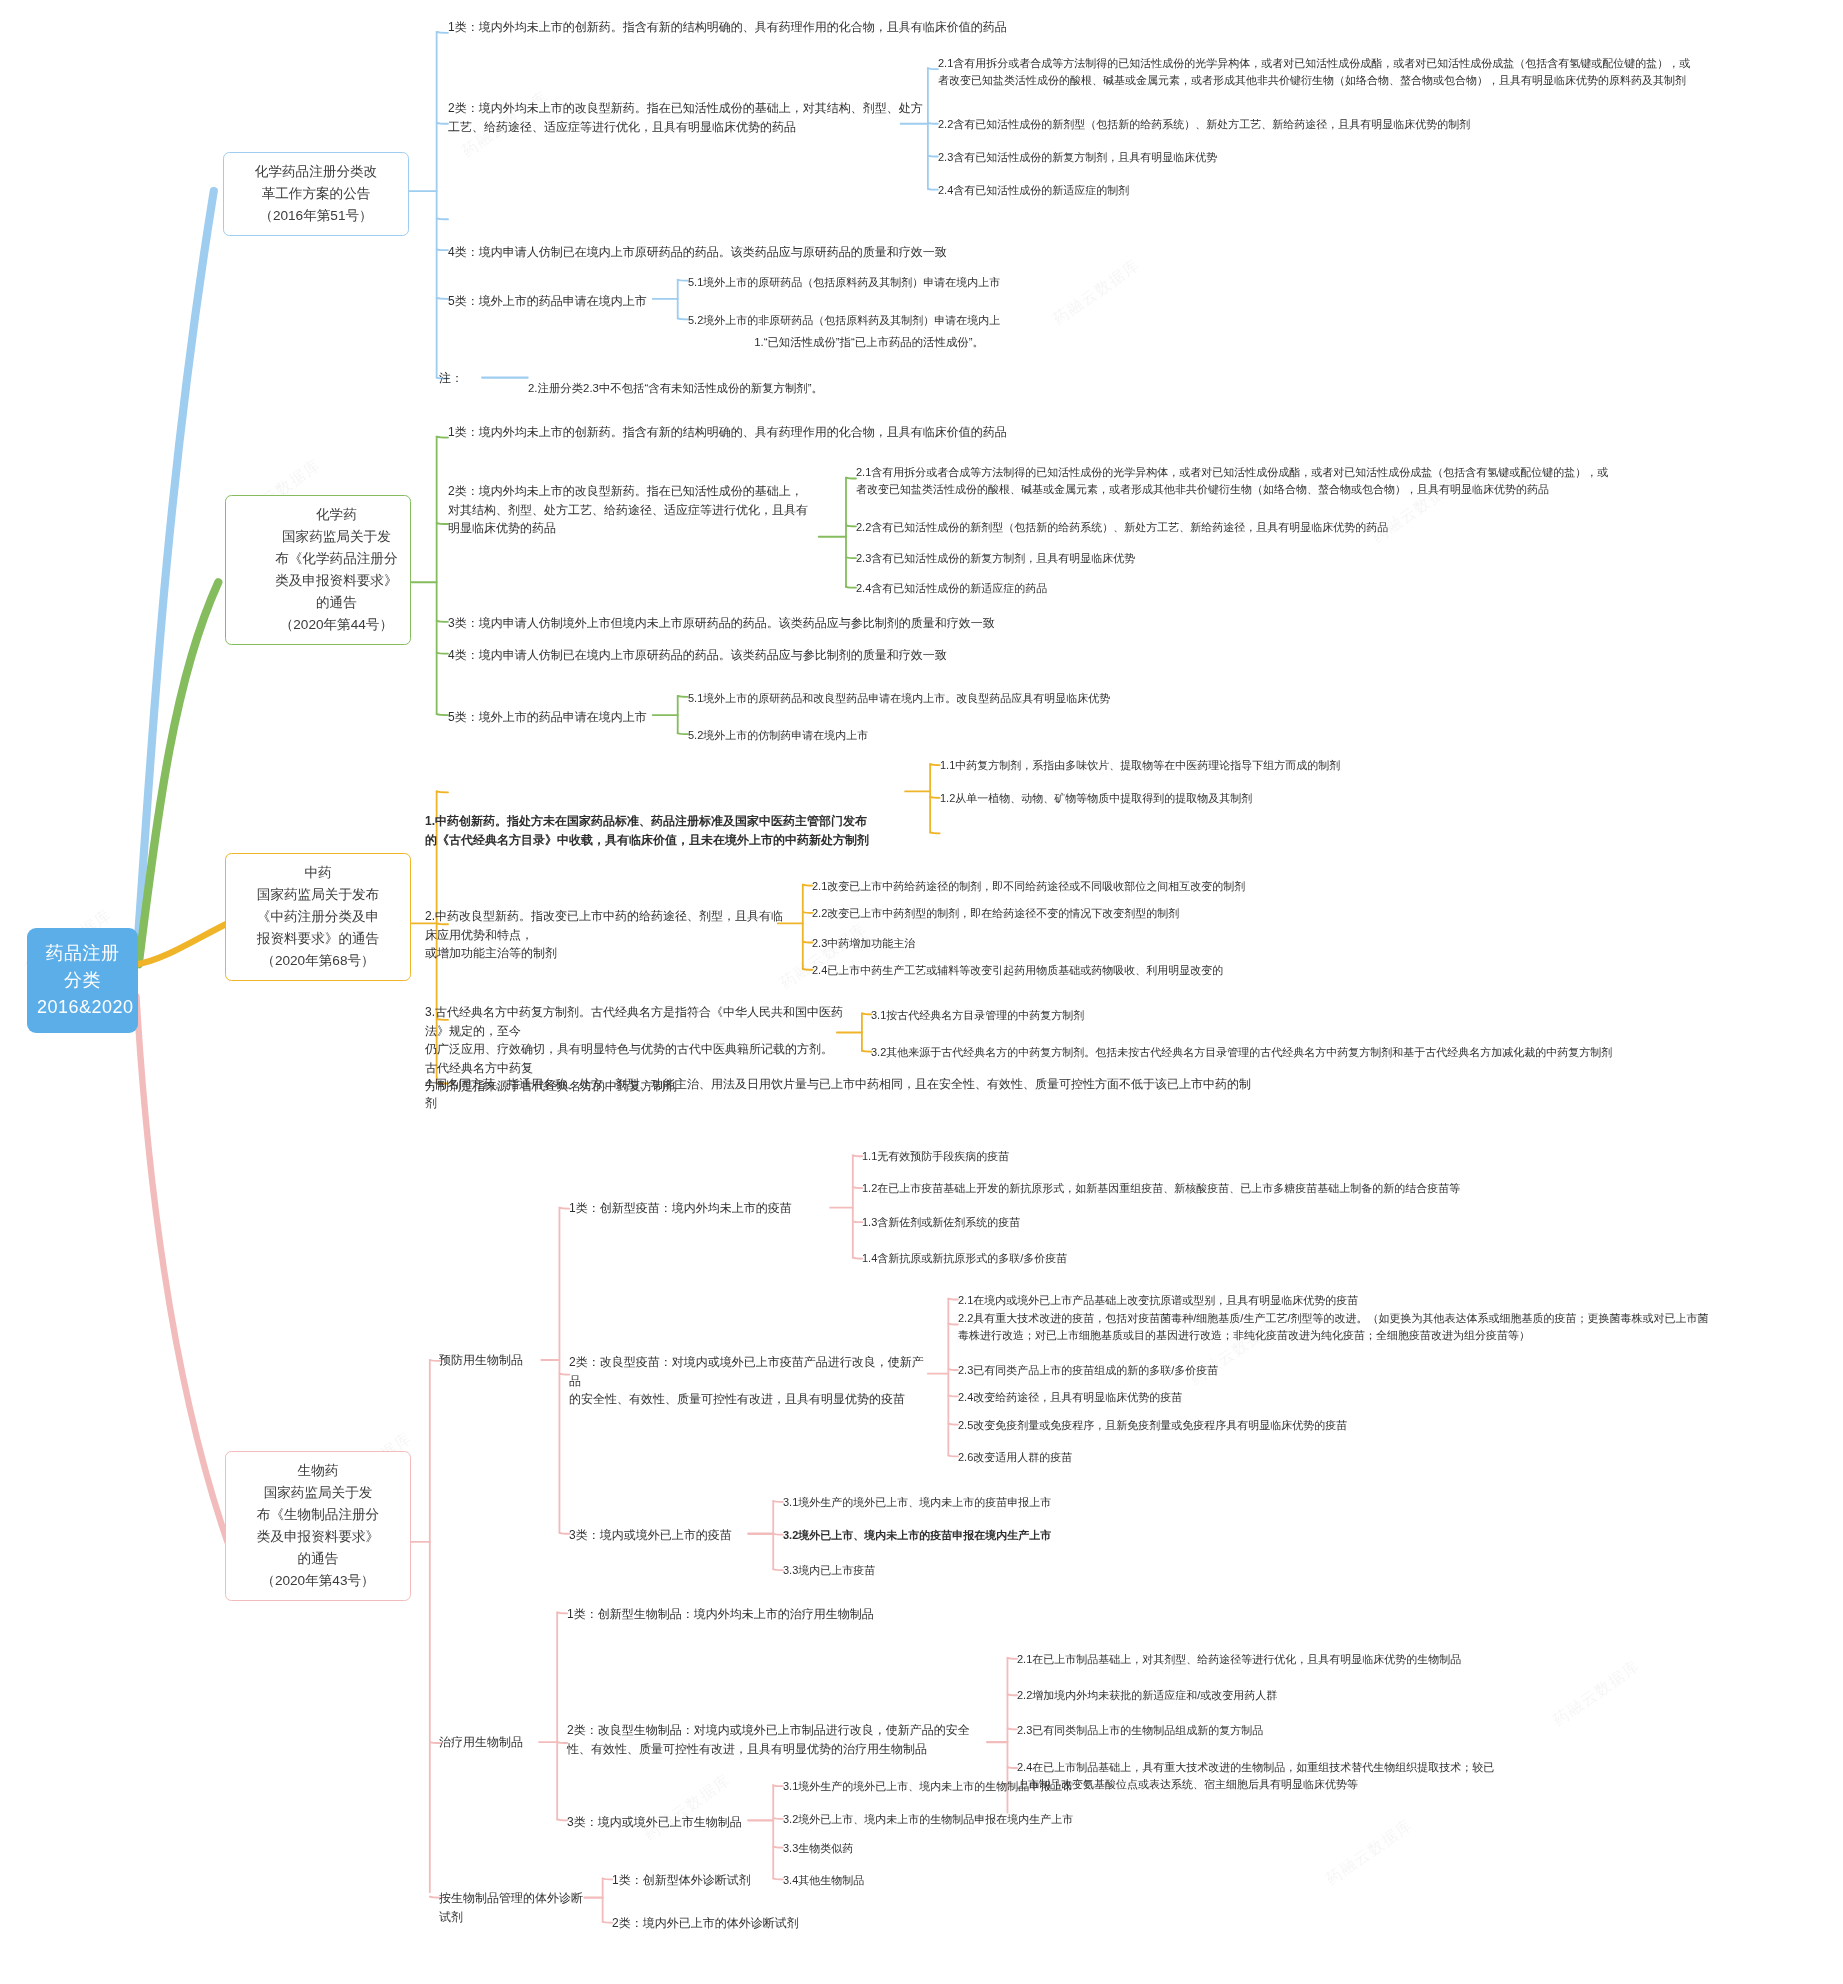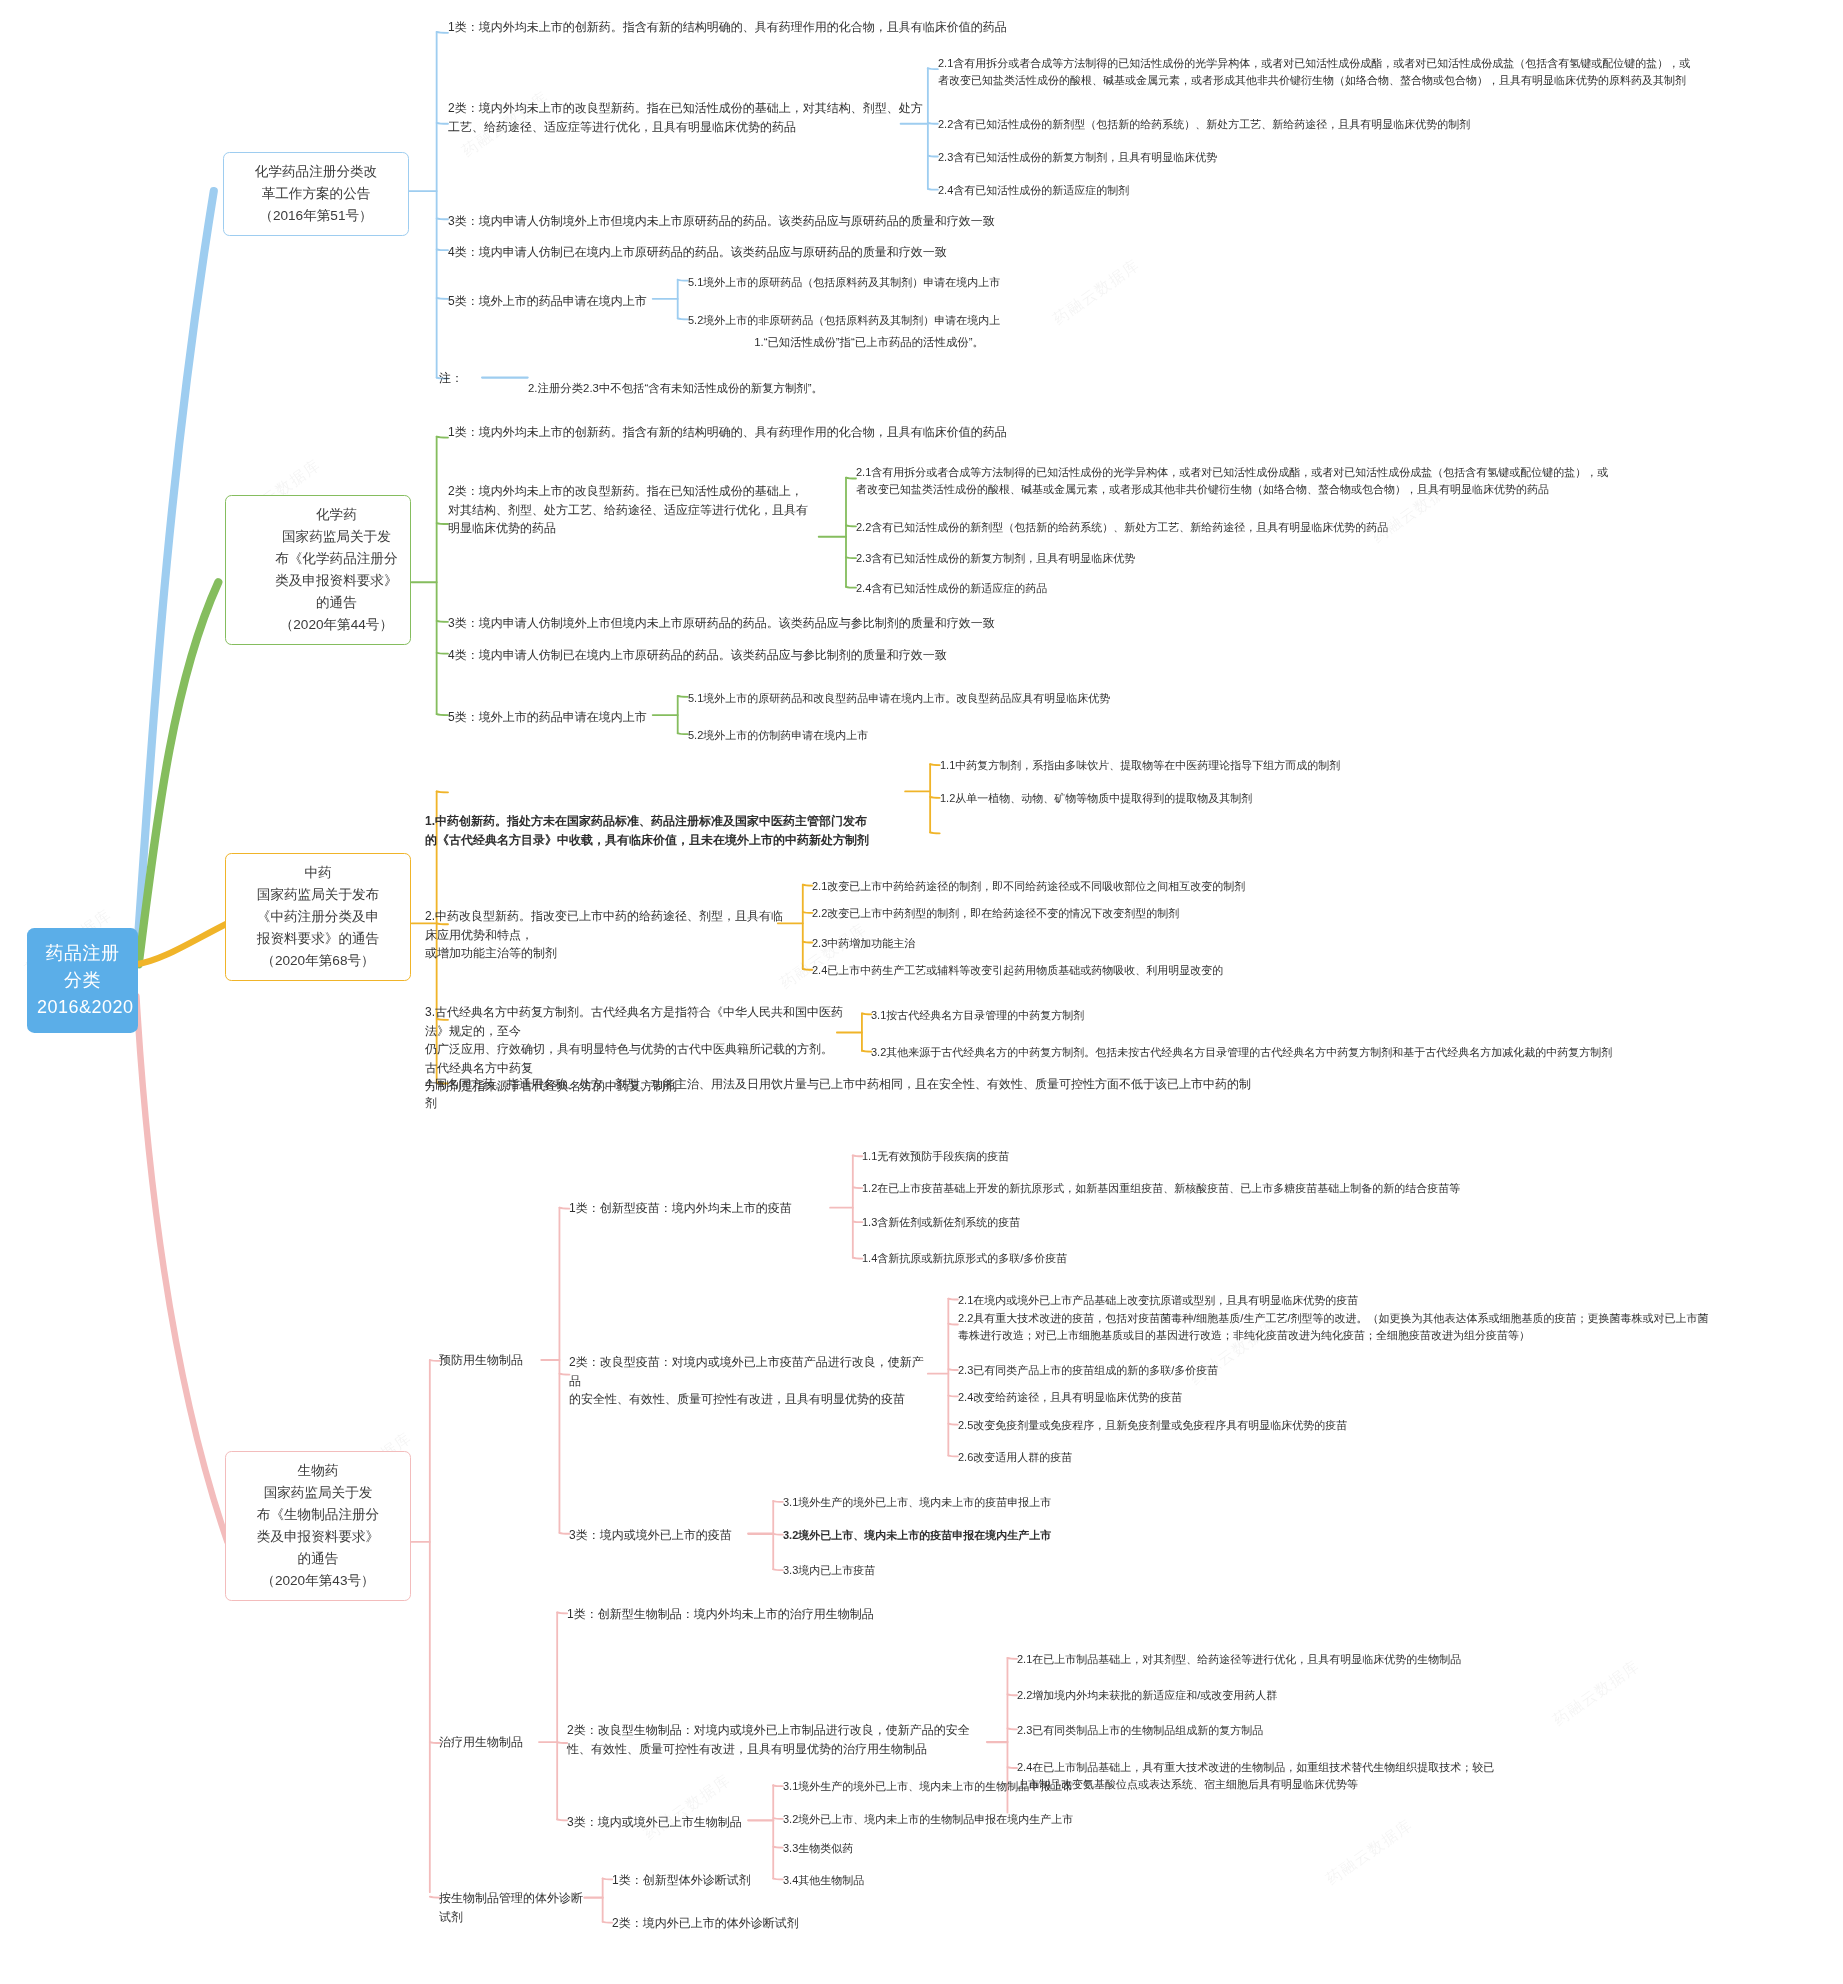--- a/index.html
+++ b/index.html
@@ -218,38 +218,37 @@
   <div class="wm" style="left:1046px; top:282px;">药融云数据库</div>
   <div class="wm" style="left:1365px; top:500px;">药融云数据库</div>
   <div class="wm" style="left:227px;  top:482px;">药融云数据库</div>
   <div class="wm" style="left:773px; top:946px;">药融云数据库</div>
   <div class="wm" style="left:318px;  top:1455px;">药融云数据库</div>
   <div class="wm" style="left:1183px; top:1342px;">药融云数据库</div>
   <div class="wm" style="left:1546px; top:1683px;">药融云数据库</div>
   <div class="wm" style="left:637px; top:1797px;">药融云数据库</div>
   <div class="wm" style="left:1319px; top:1842px;">药融云数据库</div>
 
-  <div class="node root" style="left:27px; top:928px; width:111px;">药品注册分类
+  <div class="node root" style="left:27px; top:928px; width:111px;border-radius:9px;">药品注册分类
 2016&amp;2020</div>
 
   <div class="node l1 blue" style="left:223px; top:152px; width:186px;">化学药品注册分类改
 革工作方案的公告
 （2016年第51号）</div>
 
   <div class="node l2" style="left:448px; top:18px; width:978px;">1类：境内外均未上市的创新药。指含有新的结构明确的、具有药理作用的化合物，且具有临床价值的药品</div>
 
   <div class="node l2" style="left:448px; top:99px; width:491px;">2类：境内外均未上市的改良型新药。指在已知活性成份的基础上，对其结构、剂型、处方
 工艺、给药途径、适应症等进行优化，且具有明显临床优势的药品</div>
   <div class="node l3" style="left:938px; top:55px; width:891px;">2.1含有用拆分或者合成等方法制得的已知活性成份的光学异构体，或者对已知活性成份成酯，或者对已知活性成份成盐（包括含有氢键或配位键的盐），或
 者改变已知盐类活性成份的酸根、碱基或金属元素，或者形成其他非共价键衍生物（如络合物、螯合物或包合物），且具有明显临床优势的原料药及其制剂</div>
   <div class="node l3" style="left:938px; top:116px; width:773px;">2.2含有已知活性成份的新剂型（包括新的给药系统）、新处方工艺、新给药途径，且具有明显临床优势的制剂</div>
   <div class="node l3" style="left:938px; top:149px; width:773px;">2.3含有已知活性成份的新复方制剂，且具有明显临床优势</div>
   <div class="node l3" style="left:938px; top:182px; width:773px;">2.4含有已知活性成份的新适应症的制剂</div>
 
-  <div class="node l2" style="left:448px; top:212px; width:955px;">3类：境内申请人仿制境外上市但境内未上市原研药品的药品。该类药品应与原研药品的质量和疗效一致</div>
   <div class="node l2" style="left:448px; top:243px; width:955px;">4类：境内申请人仿制已在境内上市原研药品的药品。该类药品应与原研药品的质量和疗效一致</div>
 
   <div class="node l2" style="left:448px; top:292px; width:214px;">5类：境外上市的药品申请在境内上市</div>
   <div class="node l3" style="left:688px; top:274px; width:637px;">5.1境外上市的原研药品（包括原料药及其制剂）申请在境内上市</div>
   <div class="node l3" style="left:688px; top:312px; width:637px;">5.2境外上市的非原研药品（包括原料药及其制剂）申请在境内上</div>
 
   <div class="node note-lbl" style="left:439px; top:369px; width:45px;">注：</div>
   <div class="node note-item" style="left:528px; top:334px; width:682px;text-align:center;">1.“已知活性成份”指“已上市药品的活性成份”。</div>
   <div class="node note-item" style="left:528px; top:380px; width:728px;">2.注册分类2.3中不包括“含有未知活性成份的新复方制剂”。</div>
 

